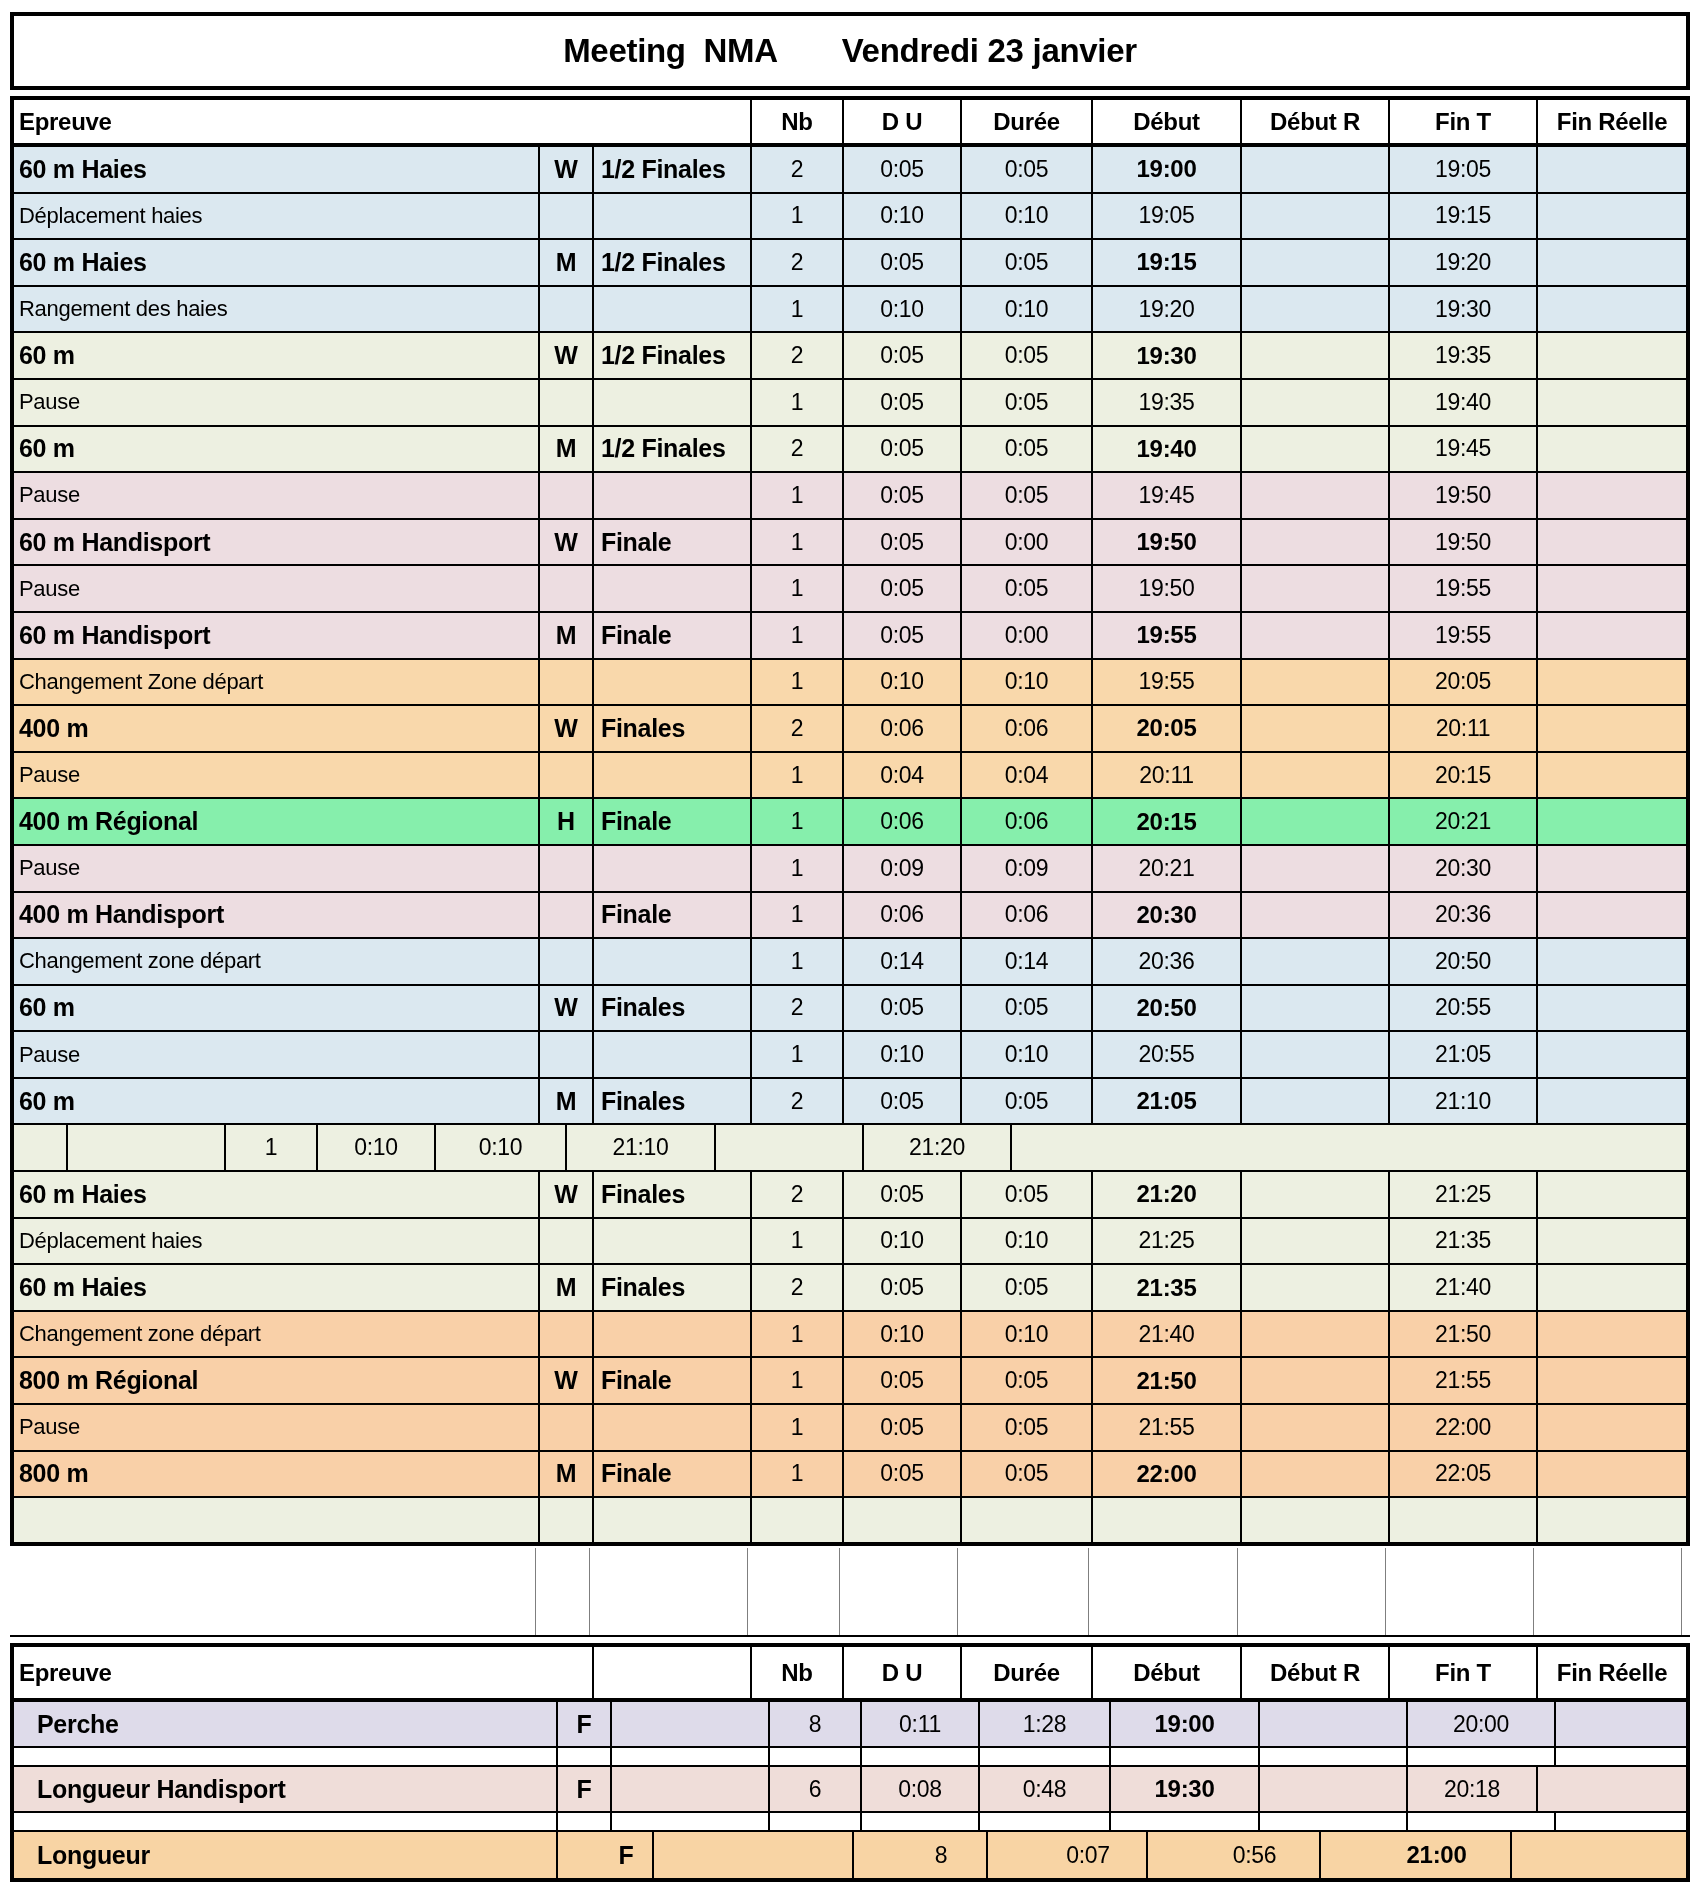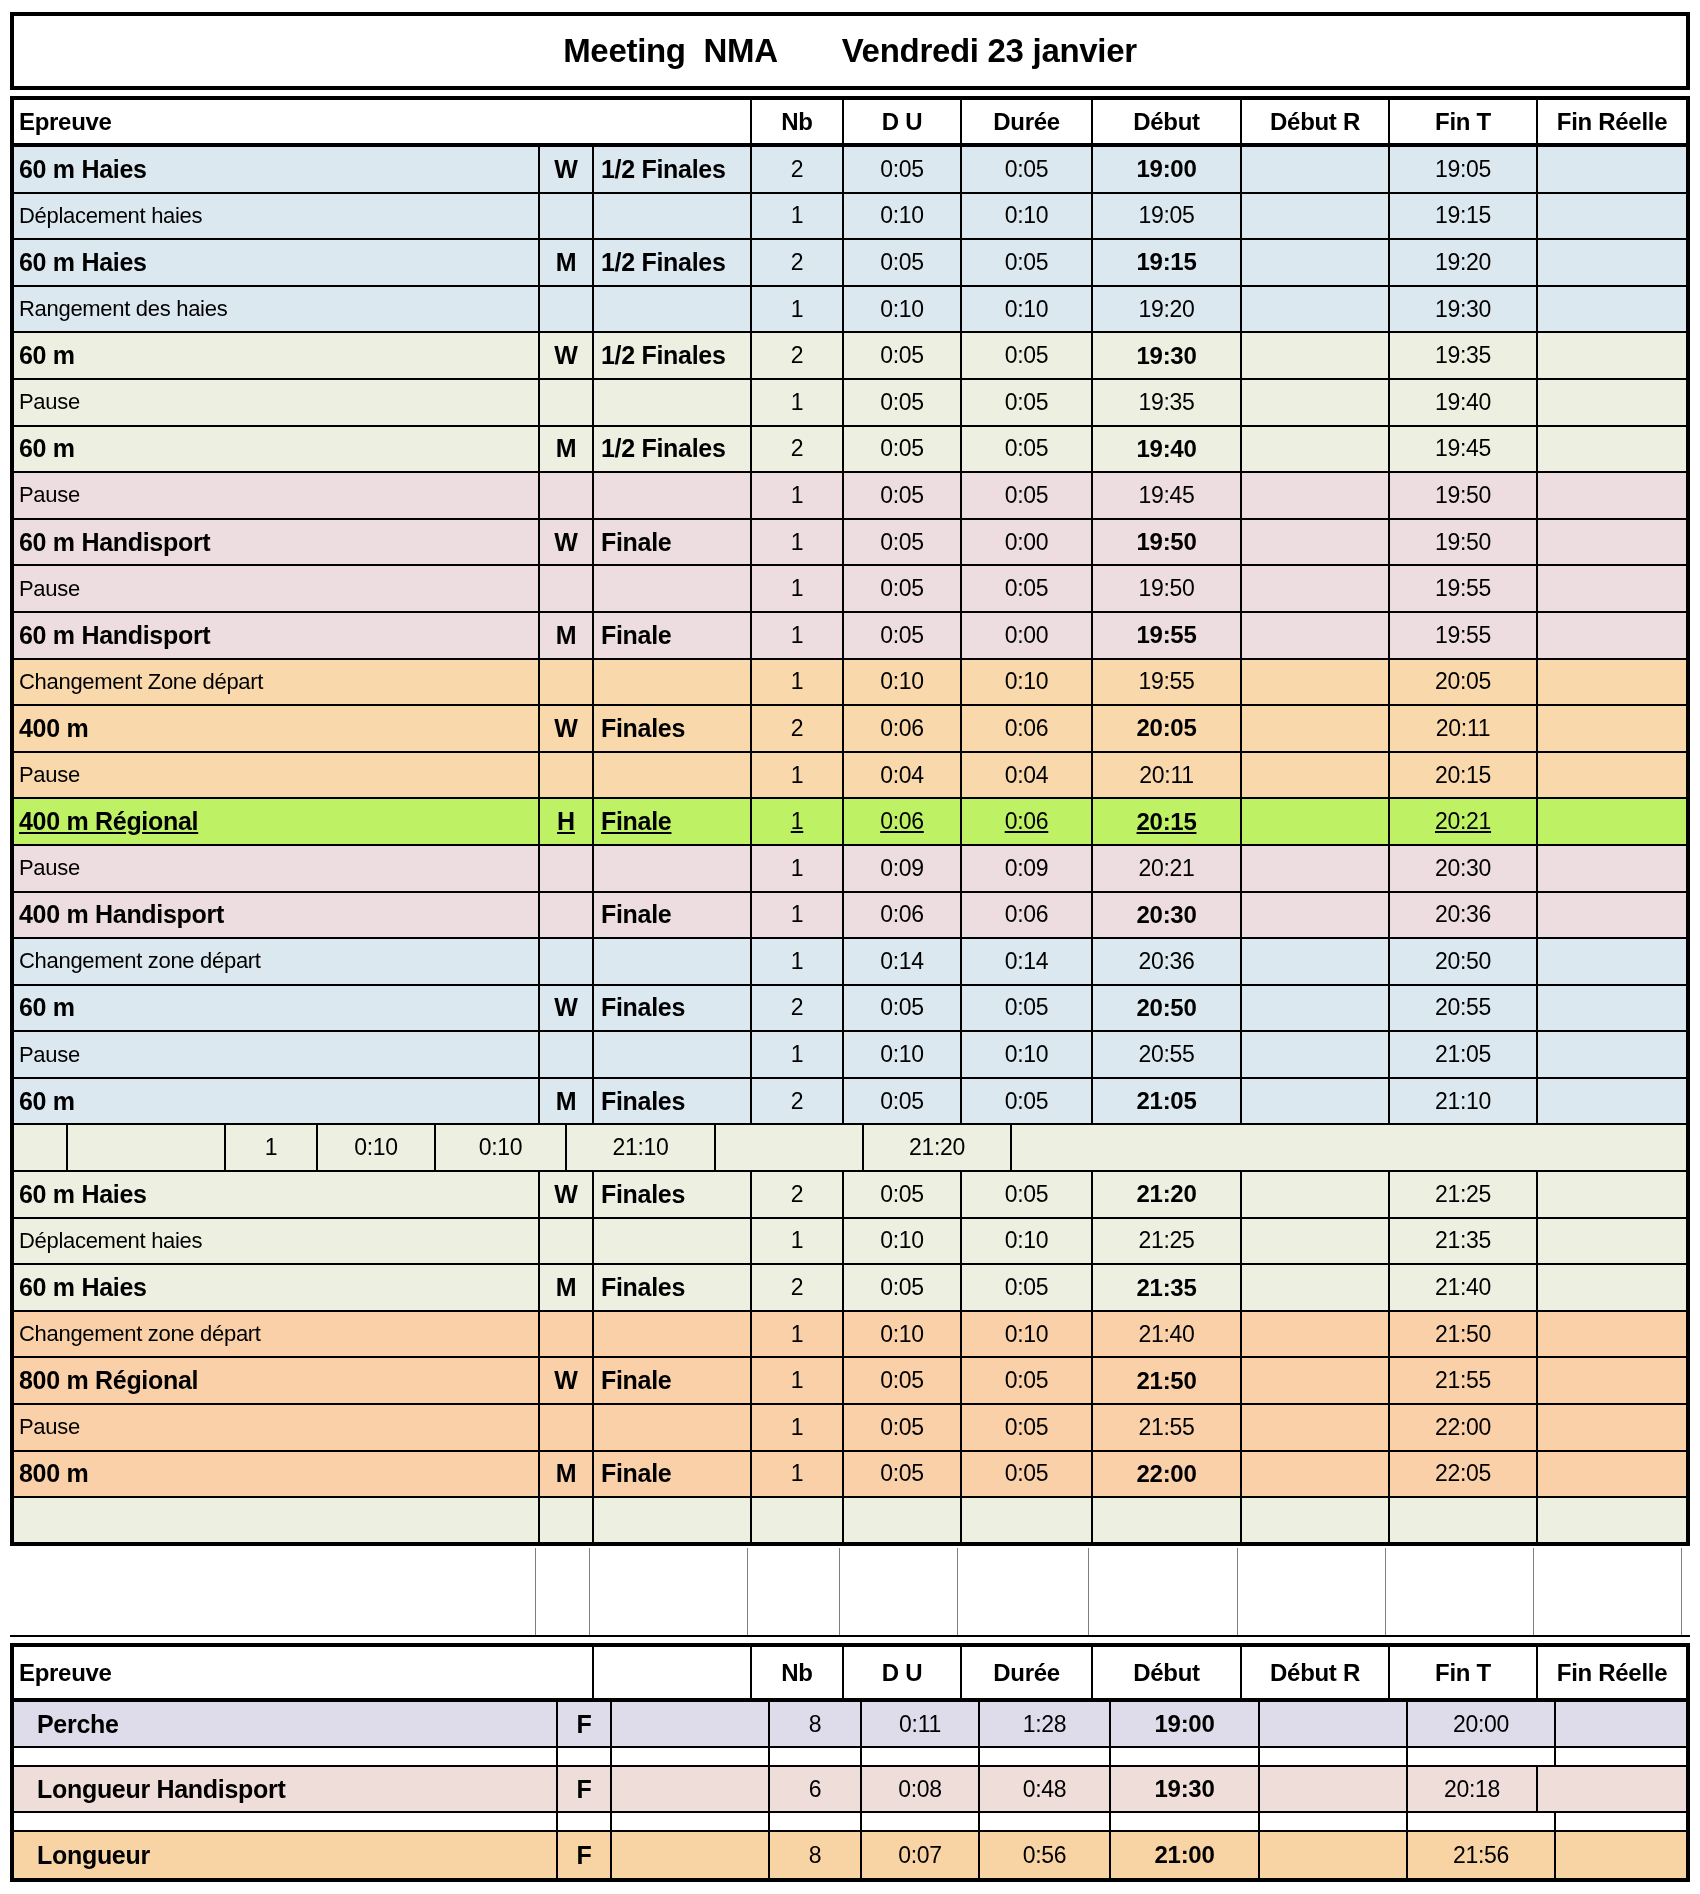--- a/index.html
+++ b/index.html
@@ -15,21 +15,21 @@
   }
 
   .tbox { position: absolute; left: 10px; width: 1680px; border: 4px solid #000; background: #fff; }
   #table1 { top: 96px; }
   #table2 { top: 1643px; }
 
   .row { display: flex; border-bottom: 2px solid #000; height: 46.6px; align-items: stretch; }
   #table1 .row:last-child { height: 44px; border-bottom: none; }
   #table2 .row { height: 46px; padding-left: 18px; }
   #table2 .row.spacer { height: 19px; background: #fff; }
-  #table2 .row:last-child { border-bottom: none; }
+  #table2 .row:last-child { border-bottom: none; gap: 42px; }
 
   .hrow { display: flex; height: 47px; border-bottom: 4px solid #000; background: #fff; }
   #table2 .hrow { height: 55px; }
 
   .cell {
     flex: none; display: flex; align-items: center; justify-content: center;
     border-right: 2px solid #000; font-size: 23px; overflow: hidden; white-space: nowrap;
   }
   .cell.last { border-right: none; }
   .c-ep { justify-content: flex-start; padding-left: 5px; font-size: 22px; }
@@ -226,21 +226,21 @@
         <div class="cell c-sx" style="width: 54px;"></div>
         <div class="cell c-tr" style="width: 158px;"></div>
         <div class="cell c-nb" style="width: 92px;">1</div>
         <div class="cell c-du" style="width: 118px;">0:04</div>
         <div class="cell c-dr" style="width: 131px;">0:04</div>
         <div class="cell c-db" style="width: 149px;">20:11</div>
         <div class="cell c-dbr" style="width: 148px;"></div>
         <div class="cell c-ft" style="width: 148px;">20:15</div>
         <div class="cell c-fr last" style="width: 148px;"></div>
       </div>
-      <div class="row event" style="background: #bef264; text-decoration: underline;">
+      <div class="row event" style="background: #86efac;">
         <div class="cell c-ep" style="width: 526px;">400 m Régional</div>
         <div class="cell c-sx" style="width: 54px;">H</div>
         <div class="cell c-tr" style="width: 158px;">Finale</div>
         <div class="cell c-nb" style="width: 92px;">1</div>
         <div class="cell c-du" style="width: 118px;">0:06</div>
         <div class="cell c-dr" style="width: 131px;">0:06</div>
         <div class="cell c-db" style="width: 149px;">20:15</div>
         <div class="cell c-dbr" style="width: 148px;"></div>
         <div class="cell c-ft" style="width: 148px;">20:21</div>
         <div class="cell c-fr last" style="width: 148px;"></div>

